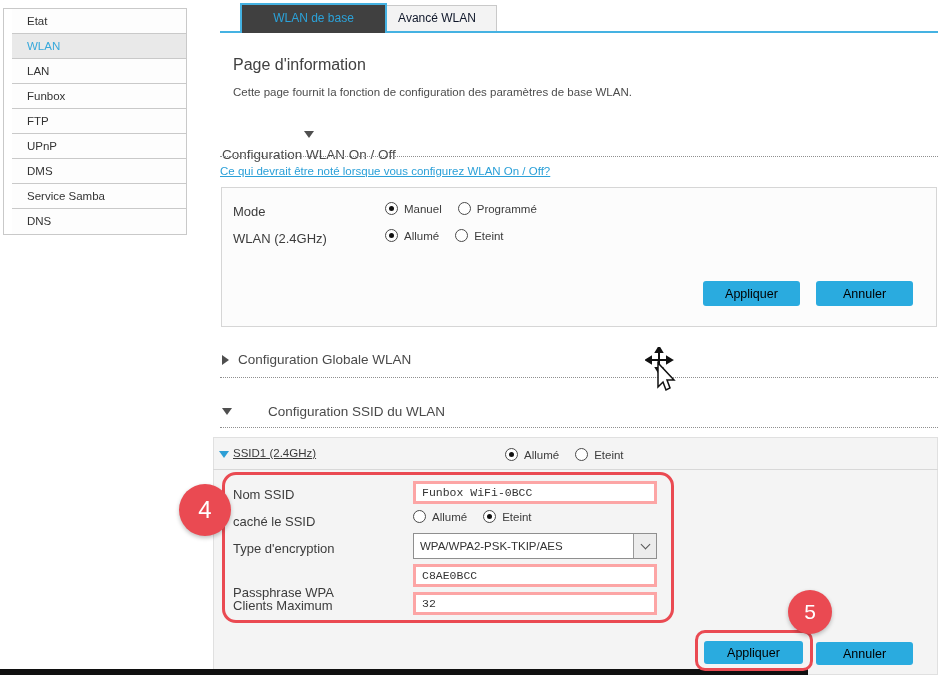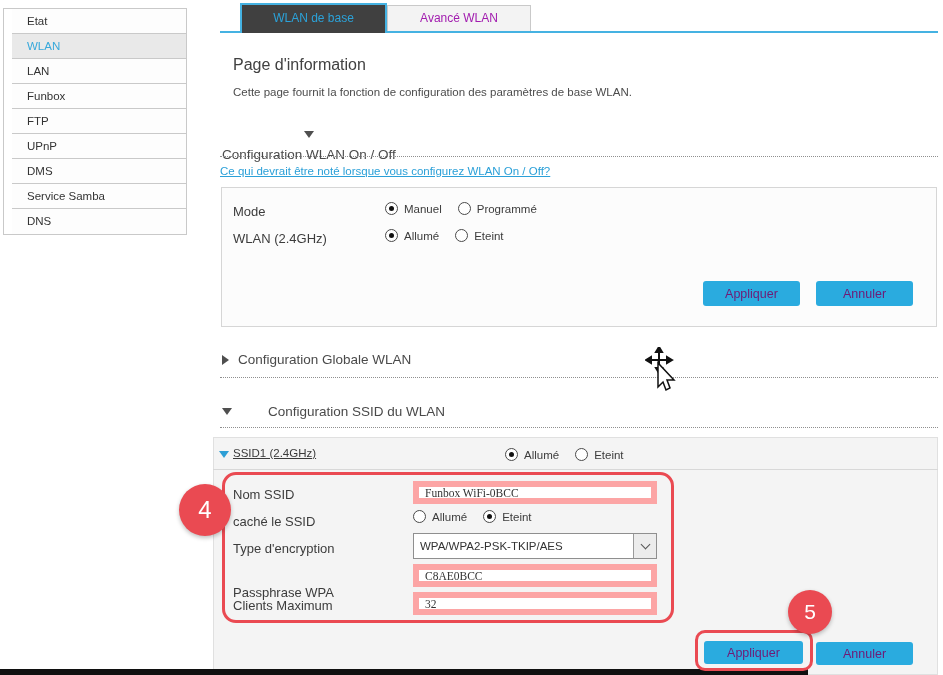--- a/index.html
+++ b/index.html
@@ -12,22 +12,22 @@
   .side-item { height:25px; line-height:24px; padding-left:15px; font-size:11.5px; color:#333;
                border-bottom:1px solid #c9c9c9; cursor:pointer; background:#fdfdfd; }
   .side-item:last-child { border-bottom:none; }
   .side-item.active { background:#e9e9e9; color:#38a9db; }
 
   
   .tab-line { position:absolute; left:220px; top:31px; width:718px; height:2px; background:#45b2e2; }
   .tab { position:absolute; text-align:center; font-size:12px; cursor:pointer; }
   .tab.active { left:240px; top:3px; width:147px; height:30px; line-height:26px; background:#404040;
                 border:2px solid #45b2e2; border-bottom:none; color:#2ba2d9; z-index:2; }
-  .tab.inactive { left:387px; top:5px; width:144px; height:26px; line-height:24px; background:#f3f3f3;
-                  border:1px solid #c9c9c9; border-bottom:none; color:#a21caf; }
+  .tab.inactive { left:377px; top:5px; width:120px; height:26px; line-height:24px; background:#f3f3f3;
+                  border:1px solid #c9c9c9; border-bottom:none; color:#0f172a; }
 
   
   .page-title { position:absolute; left:233px; top:56px; font-size:16px; color:#414141; }
   .page-desc  { position:absolute; left:233px; top:86px; font-size:11.5px; color:#4c4c4c; }
 
   .sec-hdr { position:absolute; left:222px; display:flex; align-items:center; gap:9px;
              font-size:13.5px; color:#4a4a4a; cursor:pointer; }
   .tri-down { width:0; height:0; border-left:5px solid transparent; border-right:5px solid transparent;
               border-top:7px solid #4f4f4f; }
   .tri-right { width:0; height:0; border-top:5px solid transparent; border-bottom:5px solid transparent;
@@ -49,32 +49,32 @@
 
   
   .rgroup { position:absolute; display:flex; align-items:center; }
   .radio { width:13px; height:13px; border:1px solid #4a4a4a; border-radius:50%; background:#fff;
            display:inline-block; position:relative; cursor:pointer; flex:none; }
   .radio.checked::after { content:""; position:absolute; left:3px; top:3px; width:5px; height:5px;
                           background:#111; border-radius:50%; }
   .rlabel { font-size:11.5px; color:#3c3c3c; margin-left:6px; margin-right:16px; cursor:pointer; }
 
   
-  .tinput { position:absolute; width:244px; height:23px; border:6px solid #fca5a5; background:#fff;
-            font-family:Liberation Serif, serif; font-size:11.5px; color:#333; padding:0 6px; }
+  .tinput { position:absolute; width:244px; height:23px; border:3px solid #fca5a5; background:#fff;
+            font-family:Liberation Mono, monospace; font-size:11.5px; color:#333; padding:0 6px; }
   .fselect { position:absolute; width:244px; height:26px; border:1px solid #8f8f8f; background:#fff;
              display:flex; align-items:stretch; cursor:pointer; }
   .sel-text { flex:1; font-size:11.5px; color:#333; line-height:24px; padding-left:6px; overflow:hidden; white-space:nowrap; }
   .sel-btn { width:23px; border-left:1px solid #9a9a9a; background:#ececec; display:flex;
              align-items:center; justify-content:center; }
   .chev { width:7px; height:7px; border-right:1.5px solid #555; border-bottom:1.5px solid #555;
           transform:rotate(45deg); margin-top:-3px; }
 
   
-  .btn { position:absolute; background:#2aabdf; color:#701a75; font-family:"Liberation Sans",sans-serif;
+  .btn { position:absolute; background:#2aabdf; color:#000000; font-family:"Liberation Sans",sans-serif;
          font-size:12.5px; border:none; border-radius:3px; cursor:pointer; }
 
   
   .red-rect { position:absolute; border:3px solid #ea4a52; border-radius:14px; z-index:3; pointer-events:none; }
   .red-circle { position:absolute; background:#ea4a52; border-radius:50%; color:#fff; z-index:4;
                 display:flex; align-items:center; justify-content:center;
                 box-shadow:0 2px 4px rgba(0,0,0,.25); }
   .ssid1-link { position:absolute; left:233px; top:447px; font-size:11.5px; color:#3a3a3a;
                 text-decoration:underline; cursor:pointer; }
   .black-bar { position:absolute; left:0; top:669px; width:808px; height:6px; background:#101010; }

